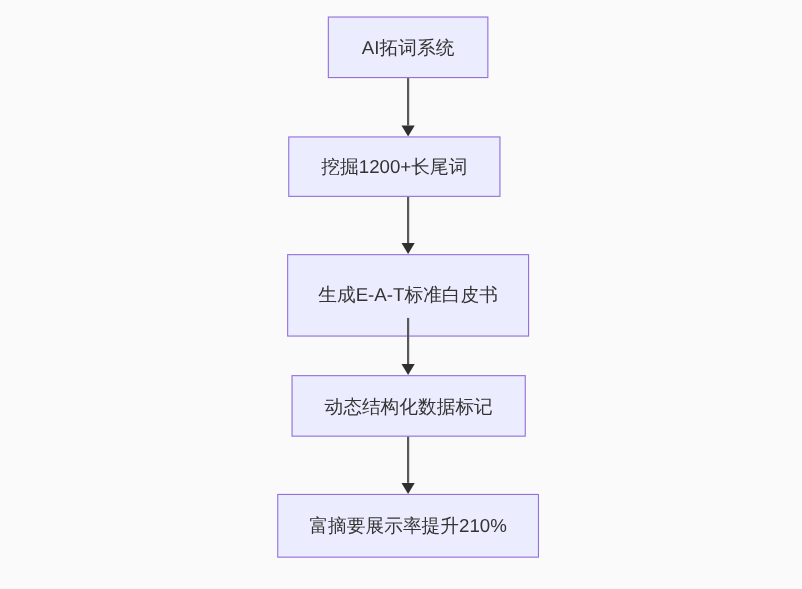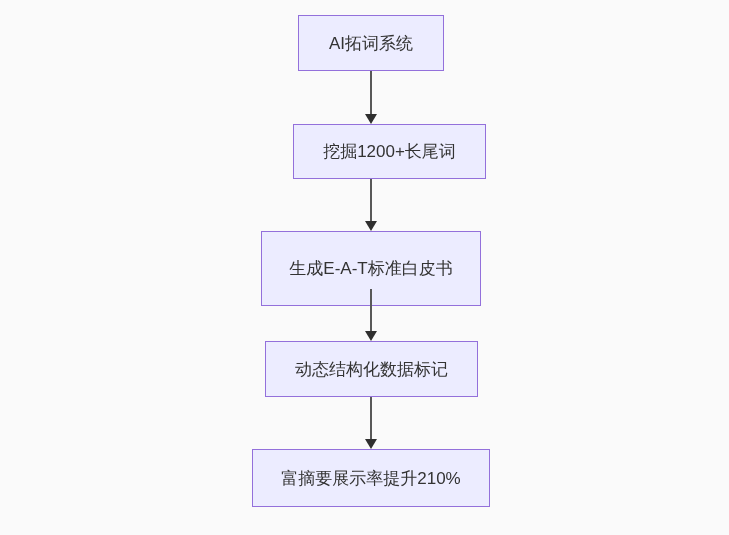--- a/index.html
+++ b/index.html
@@ -61,21 +61,21 @@
 
   <div class="node" style="left:298px; top:15px; width:146px; height:56px;">
     <span class="node-label">AI拓词系统</span>
   </div>
 
   <div class="arrow" style="left:365px; top:71px; height:53px;">
     <div class="arrow-line"></div>
     <div class="arrow-head"></div>
   </div>
 
-  <div class="node" style="left:293px; top:124px; width:193px; height:55px;">
+  <div class="node" style="left:262px; top:124px; width:193px; height:55px;">
     <span class="node-label">挖掘1200+长尾词</span>
   </div>
 
   <div class="arrow" style="left:365px; top:179px; height:52px;">
     <div class="arrow-line"></div>
     <div class="arrow-head"></div>
   </div>
 
   <div class="node" style="left:261px; top:231px; width:220px; height:75px;">
     <span class="node-label">生成E-A-T标准白皮书</span>

